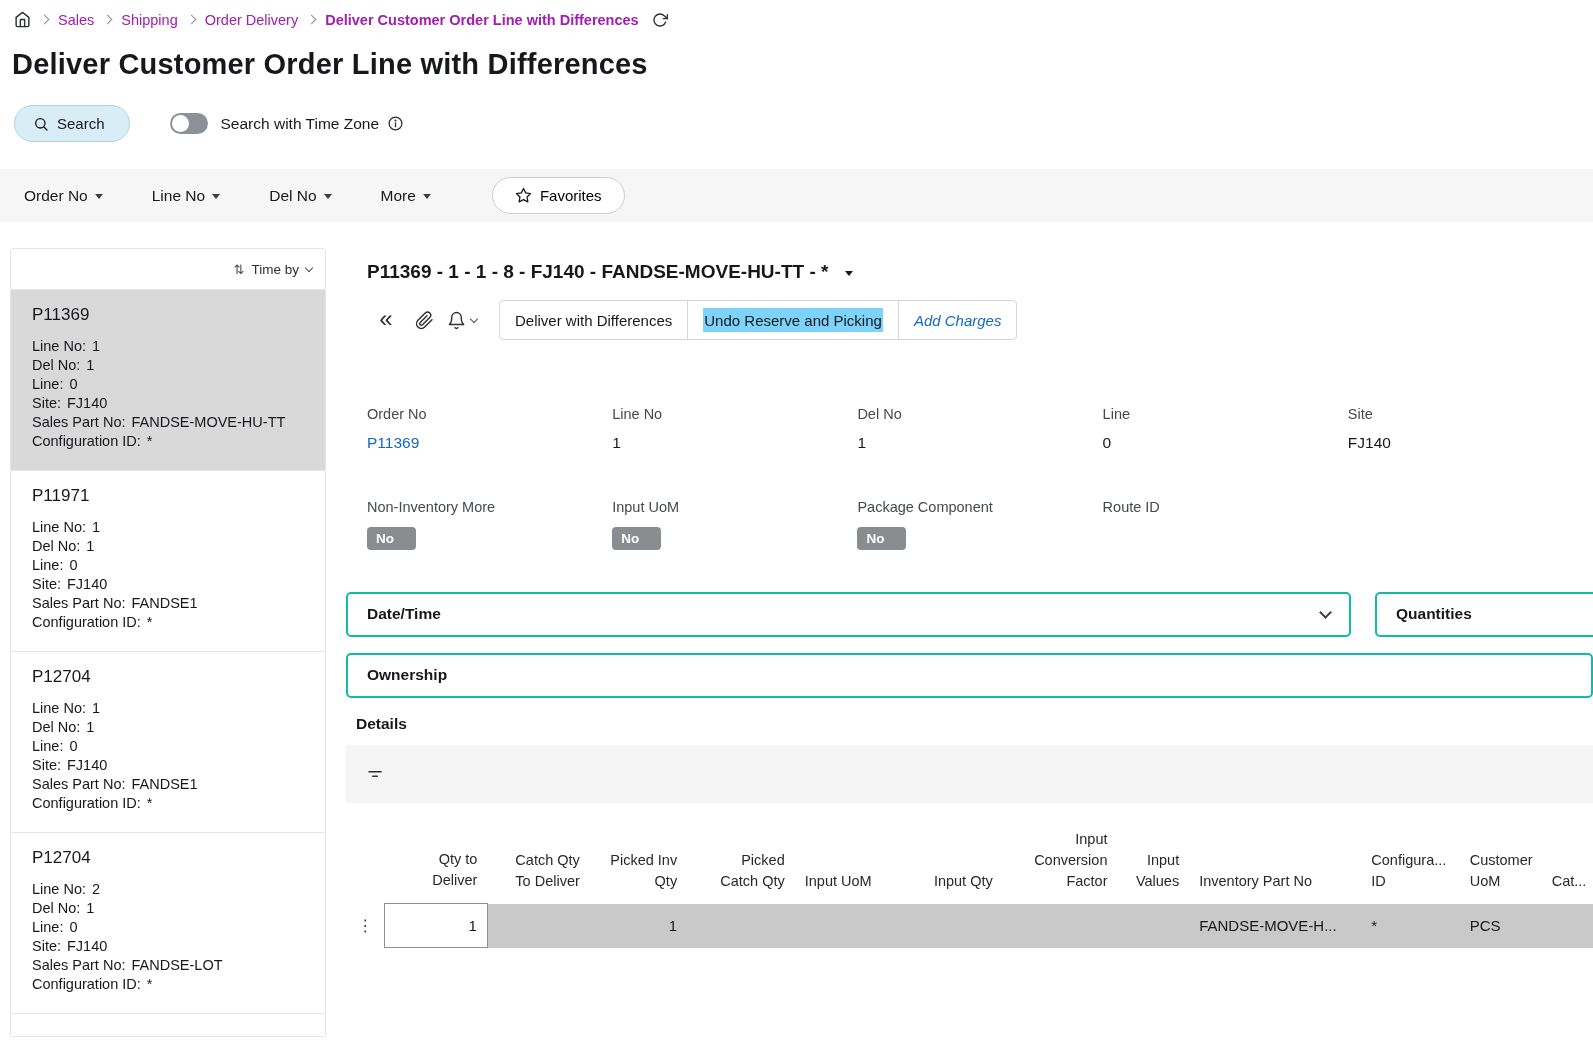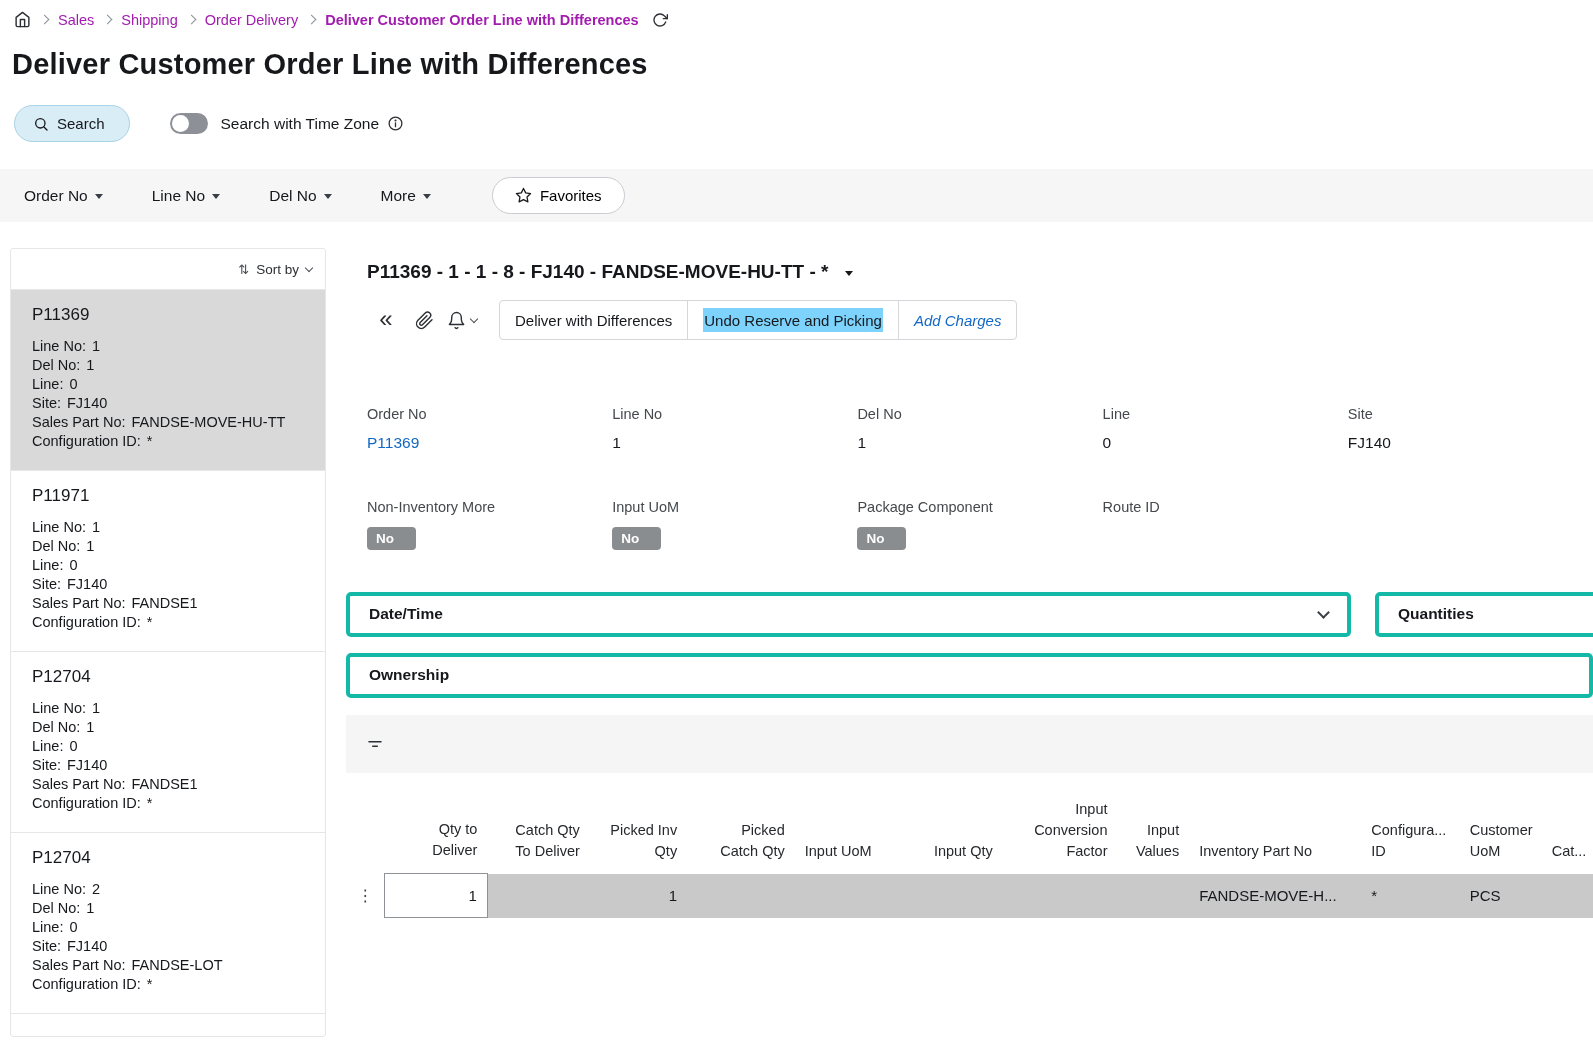--- a/index.html
+++ b/index.html
@@ -66,21 +66,21 @@
   .btn.add-charges { color:#1268c3; }
 
   .fields-area { margin:44px 0 0 0; padding:22px 0 20px 21px; }
   .fields-grid { display:grid; grid-template-columns:repeat(5,1fr); row-gap:46px; }
   .field-label { color:#45494e; font-size:14.5px; margin-bottom:12px; }
   .field-value { font-size:15.5px; min-height:19px; }
   .field-value.link { color:#1268c3; cursor:pointer; }
   .badge-no { display:inline-block; background:#8a8d90; color:#ffffff; border-radius:4px; padding:5px 22px 4px 9px; font-size:13.5px; font-weight:700; line-height:1; }
 
   .sections-row { display:flex; gap:24px; margin-top:22px; overflow:hidden; }
-  .section-bar { border:4px solid #14b8a6; border-radius:5px; height:45px; display:flex; align-items:center; padding:0 19px; font-weight:700; font-size:15.5px; cursor:pointer; background:#fff; }
+  .section-bar { border:2px solid #14b8a6; border-radius:5px; height:45px; display:flex; align-items:center; padding:0 19px; font-weight:700; font-size:15.5px; cursor:pointer; background:#fff; }
   .section-bar.datetime { width:1005px; flex:none; justify-content:space-between; }
   .section-bar.quantities { width:280px; flex:none; }
   .chev-down-lg { width:9px; height:9px; border-right:2px solid #3a3f45; border-bottom:2px solid #3a3f45; transform:rotate(45deg); display:inline-block; margin-top:-4px; }
   .section-bar.ownership { margin-top:16px; width:100%; }
 
   .details-section { margin-top:17px; }
   .details-title { font-weight:700; font-size:15.5px; margin:11px 0 12px 10px; }
   .details-toolbar { background:#f5f5f5; height:58px; display:flex; align-items:center; padding:0 20px; }
   .filter-icon { display:flex; align-items:center; cursor:pointer; }
 
@@ -169,21 +169,21 @@
     </span>
     <span>Favorites</span>
   </button>
 </div>
 
 <div class="content">
 
   <aside class="list-panel">
     <div class="sort-row">
       <span class="sort-glyph">⇅</span>
-      <span>Sort by</span>
+      <span>Time by</span>
       <span class="chev-down-sm"></span>
     </div>
 
     <div class="card selected">
       <div class="card-title">P11369</div>
       <div class="card-row"><span>Line No:</span><span class="v">1</span></div>
       <div class="card-row"><span>Del No:</span><span class="v">1</span></div>
       <div class="card-row"><span>Line:</span><span class="v">0</span></div>
       <div class="card-row"><span>Site:</span><span class="v">FJ140</span></div>
       <div class="card-row"><span>Sales Part No:</span><span class="v">FANDSE-MOVE-HU-TT</span></div>
@@ -310,20 +310,21 @@
       <div class="section-bar quantities">
         <span>Quantities</span>
       </div>
     </div>
 
     <div class="section-bar ownership">
       <span>Ownership</span>
     </div>
 
     <div class="details-section">
+      <div class="details-title">Details</div>
 
       <div class="details-toolbar">
         <span class="filter-icon">
           <svg class="icon-svg" width="18" height="18" viewBox="0 0 24 24" fill="none" stroke="#2c2f33" stroke-width="2" stroke-linecap="round">
               <line x1="4" y1="9" x2="20" y2="9"></line>
               <line x1="9" y1="15" x2="15" y2="15"></line>
             </svg>
         </span>
       </div>
 

